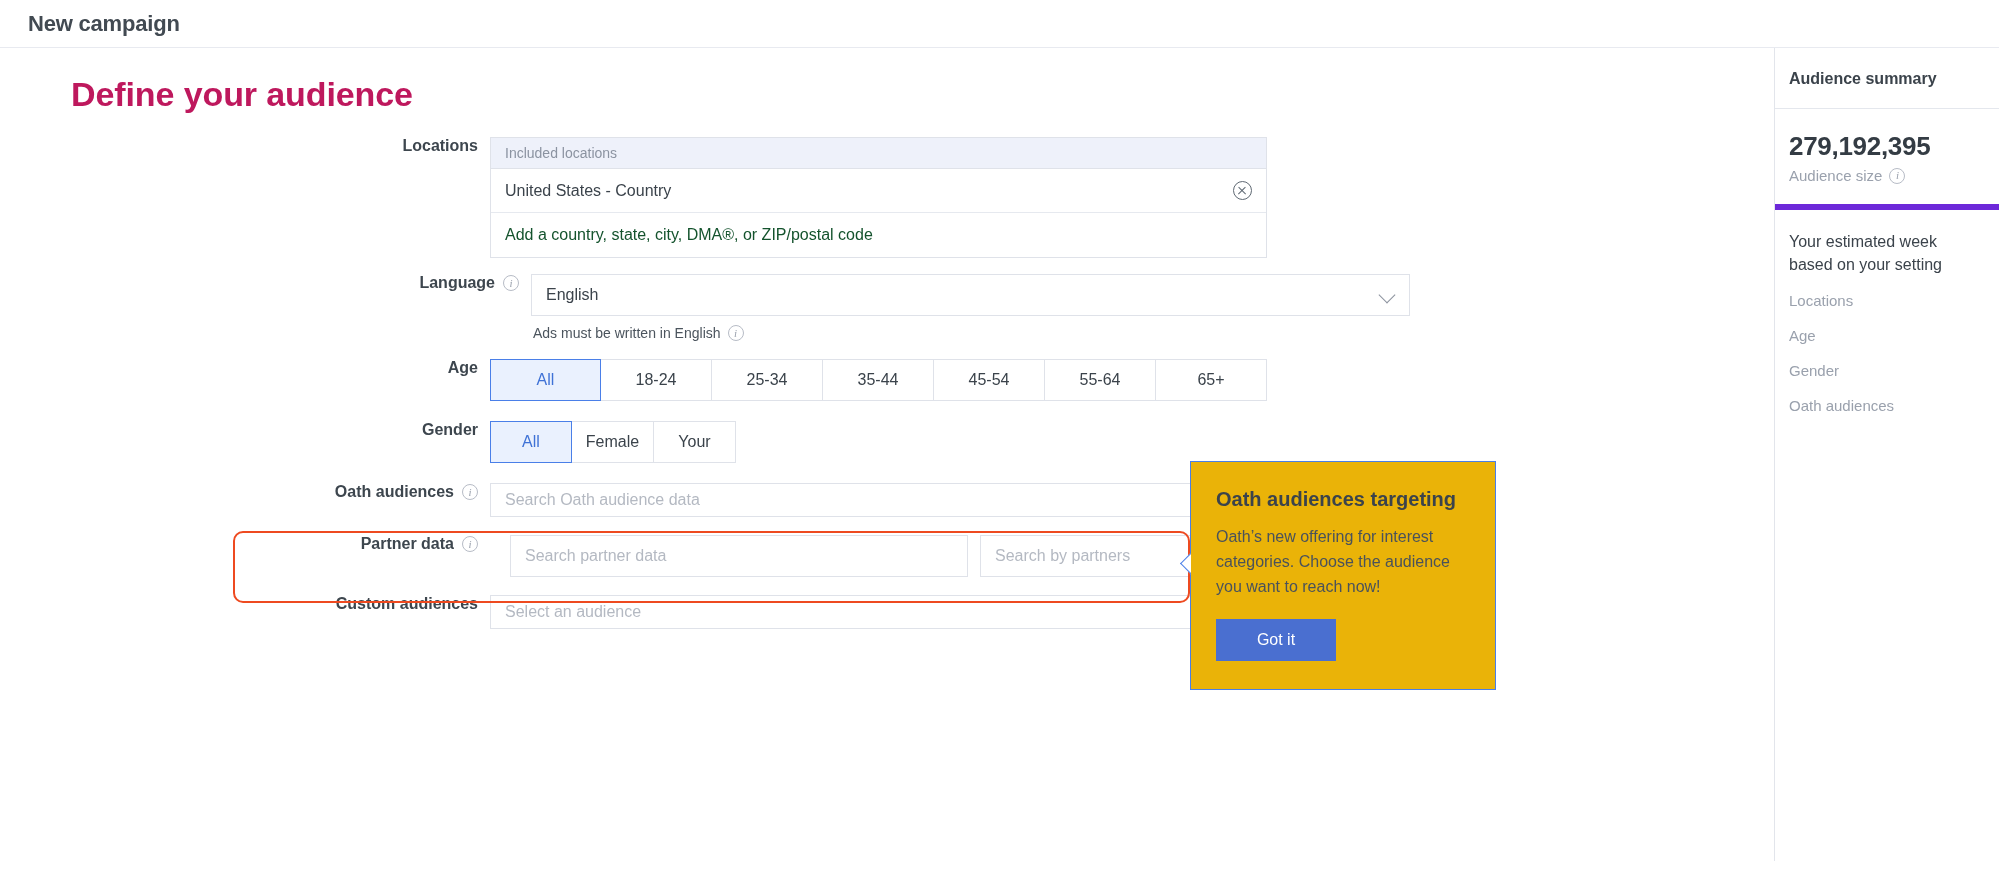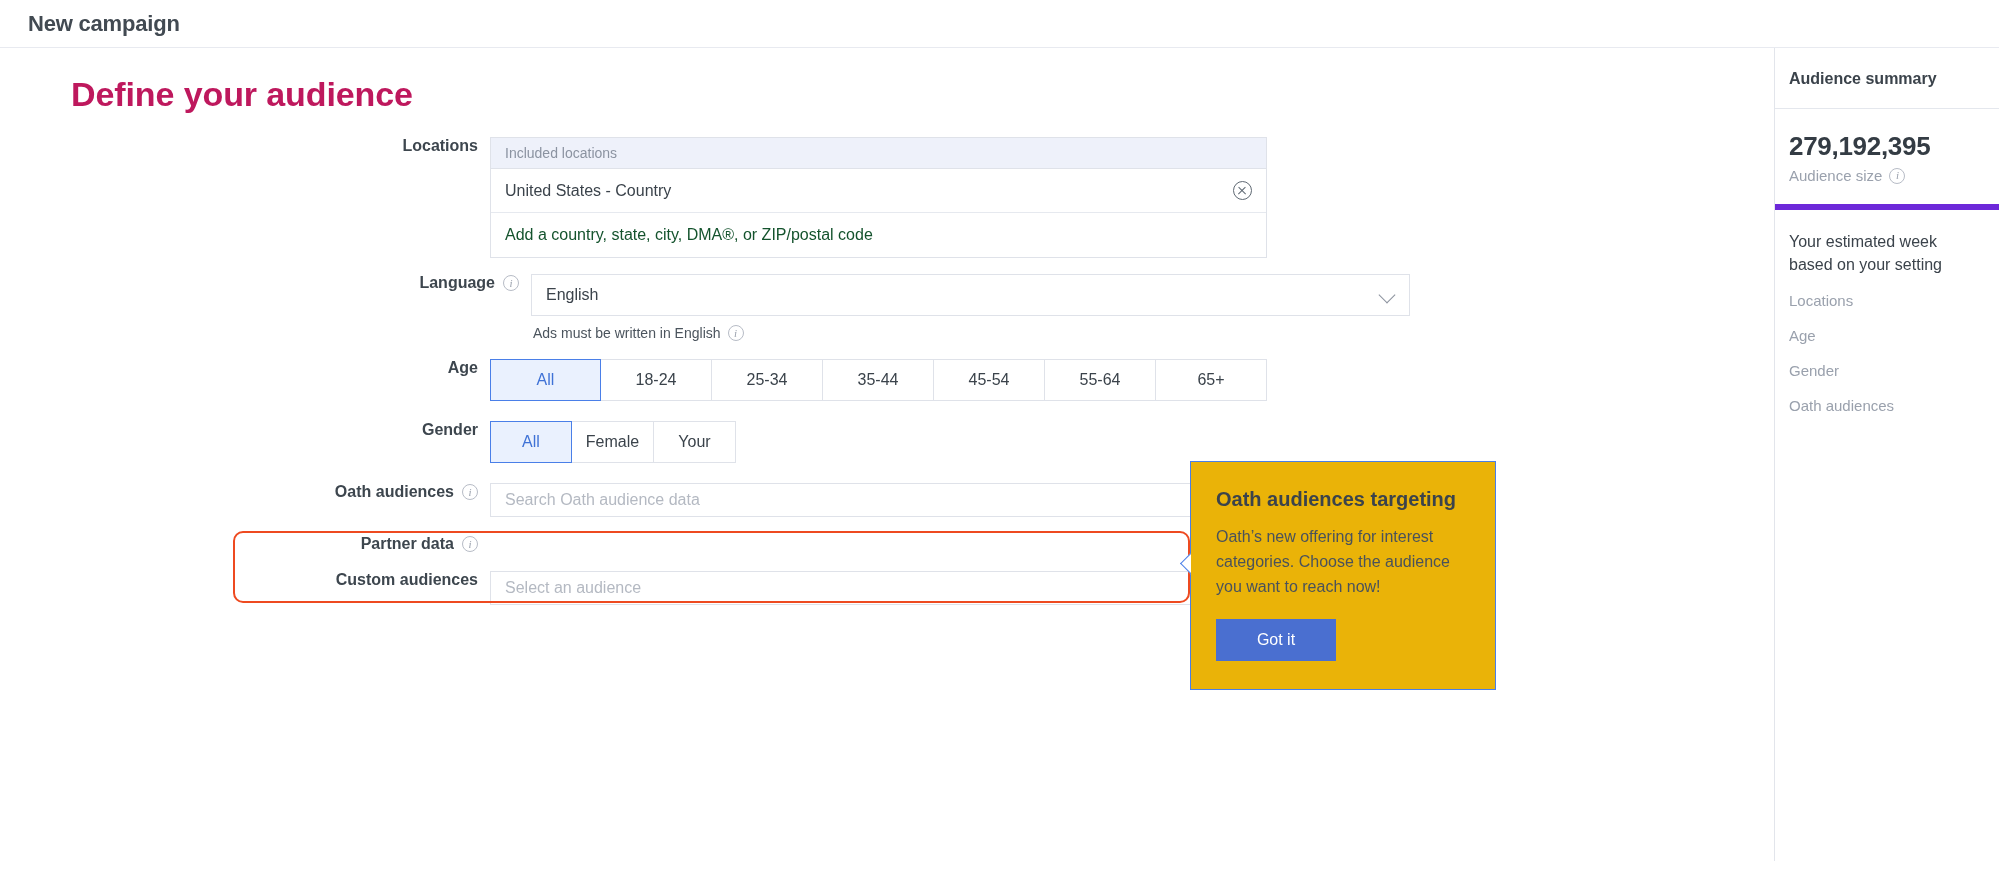--- a/index.html
+++ b/index.html
@@ -421,20 +421,27 @@
             <span class="browse-link">Browse</span>
           </div>
         </div>
       </div>
 
       <div class="row" style="margin-bottom:18px;gap:20px;">
         <div class="label-col">
           <span>Partner data</span>
           <span class="info-icon">i</span>
         </div>
+        <div class="field-col partner-row">
+          <div class="partner-input">Search partner data</div>
+          <div class="partner-select">
+            <span>Search by partners</span>
+            <span class="caret"></span>
+          </div>
+        </div>
       </div>
 
       <div class="row">
         <div class="label-col">
           <span>Custom audiences</span>
         </div>
         <div class="field-col">
           <div class="search-wrap">
             <span class="ph">Select an audience</span>
             <span class="browse-link">Browse</span>

